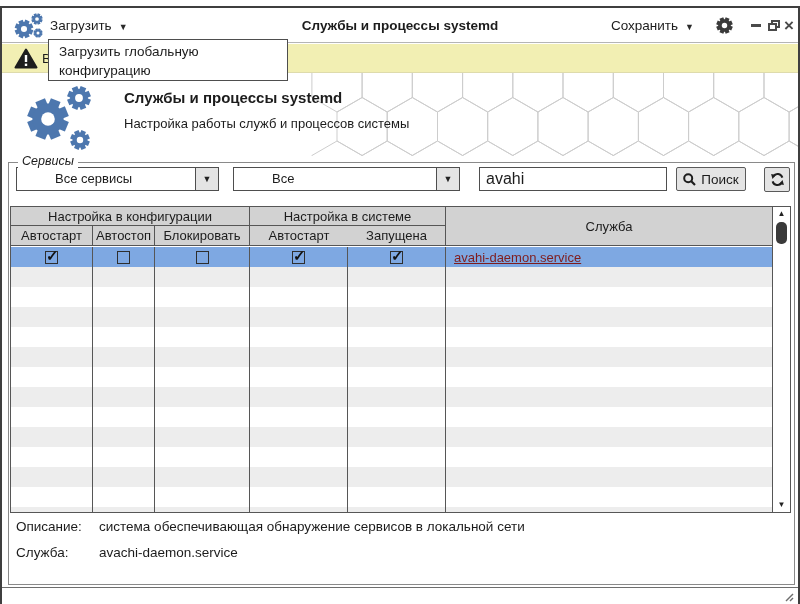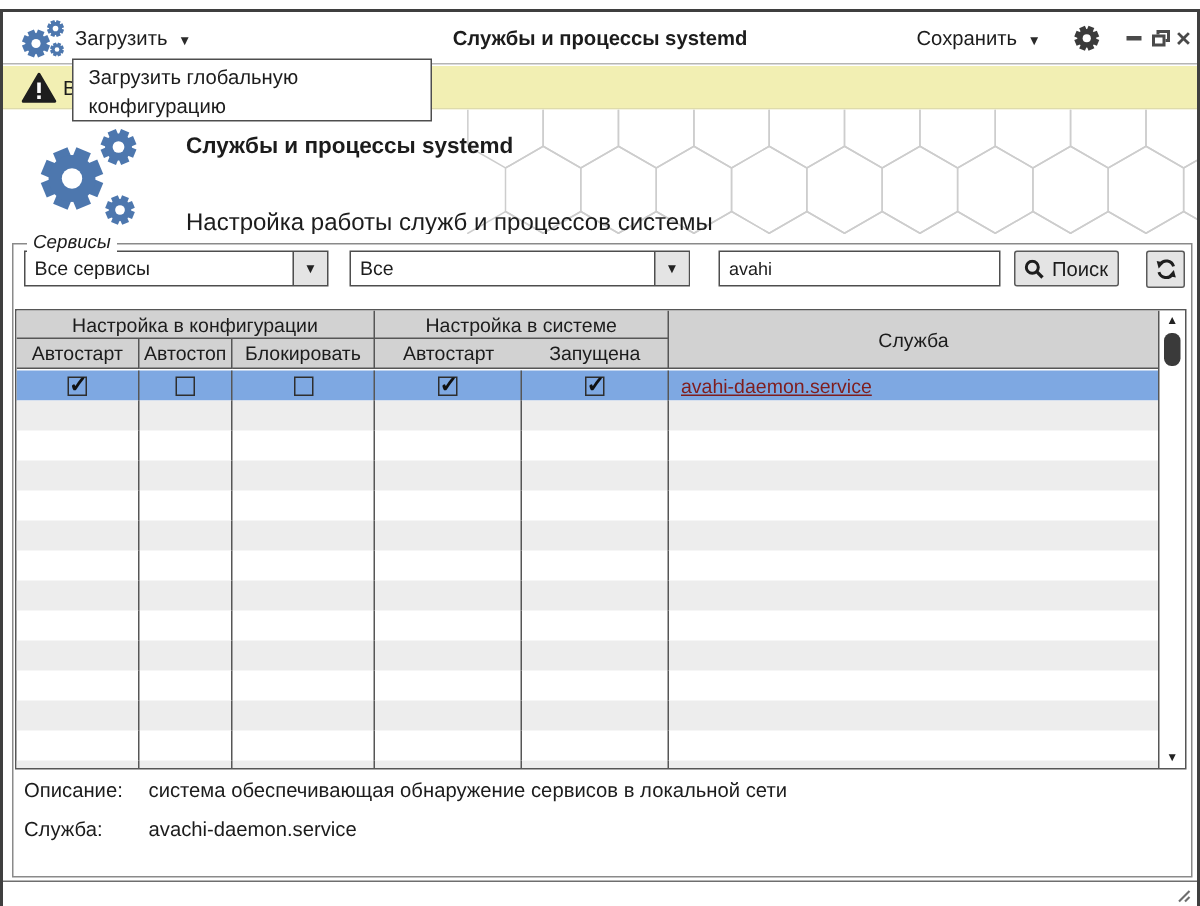--- a/index.html
+++ b/index.html
@@ -38,36 +38,36 @@
   
   .loadmenu { position:absolute; left:46px; top:31px; width:240px; height:42px;
               background:#fff; border:1px solid #4e4e4e; z-index:50; padding:2px 0; }
   .loadmenu .item { height:19px; line-height:19px; padding-left:10px; font-size:13.5px; cursor:default; }
 
   
   .hero { position:absolute; left:0; top:65px; width:796px; height:83px; background:#fff; overflow:hidden; }
   .hexes { position:absolute; left:0; top:0; }
   .hero-icon { position:absolute; left:18px; top:8px; width:95px; height:70px; }
   .hero-title { position:absolute; left:122px; top:16px; font-weight:bold; font-size:15px; }
-  .hero-sub { position:absolute; left:122px; top:43px; font-size:16px;margin-top:24px; }
+  .hero-sub { position:absolute; left:122px; top:43px; font-size:13px; }
 
   
   .fieldset { position:absolute; left:6px; top:154px; width:787px; height:423px;
               border:1px solid #8a8a8a; background:#fff; }
   .legend { position:absolute; left:16px; top:146px; background:#fff; padding:0 4px; font-size:12.5px; z-index:2;font-style:italic; }
 
   
   .combo { position:absolute; height:24px; border:1px solid #4e4e4e; background:#fff; display:flex; }
-  .combo .val { flex:1; padding:3px 6px; font-size:13px; overflow:hidden; white-space:nowrap; }
+  .combo .val { flex:1; padding:3px 6px; font-size:13px; overflow:hidden; white-space:nowrap;margin-left:32px; }
   .combo .arrow { width:23px; background:#e4e4e4; border-left:1px solid #4e4e4e;
                   display:flex; align-items:center; justify-content:center; font-size:9px; color:#222; }
   .combo1 { left:14px;  top:159px; width:203px; }
   .combo2 { left:231px; top:159px; width:227px; }
   .search-input { position:absolute; left:477px; top:159px; width:188px; height:24px;
-                  border:1px solid #4e4e4e; padding:3px 6px; font-size:12px;
+                  border:1px solid #4e4e4e; padding:3px 6px; font-size:16px;
                   font-family:"Liberation Sans",sans-serif; background:#fff; color:#1c1c1c; }
   .btn { position:absolute; border:1px solid #5a5a5a; background:#e4e4e4; border-radius:2px;
          display:flex; align-items:center; justify-content:center; gap:5px; font-size:13.5px; cursor:default; }
   .btn-search { left:674px; top:159px; width:70px; height:24px; }
   .btn-refresh { left:762px; top:159px; width:26px; height:25px; }
 
   
   .tbl { position:absolute; left:8px; top:198px; width:781px; height:307px;
          border:1px solid #565656; background:#fff; overflow:hidden; }
   .tbl-head { position:absolute; left:0; top:0; width:761px; display:grid;

